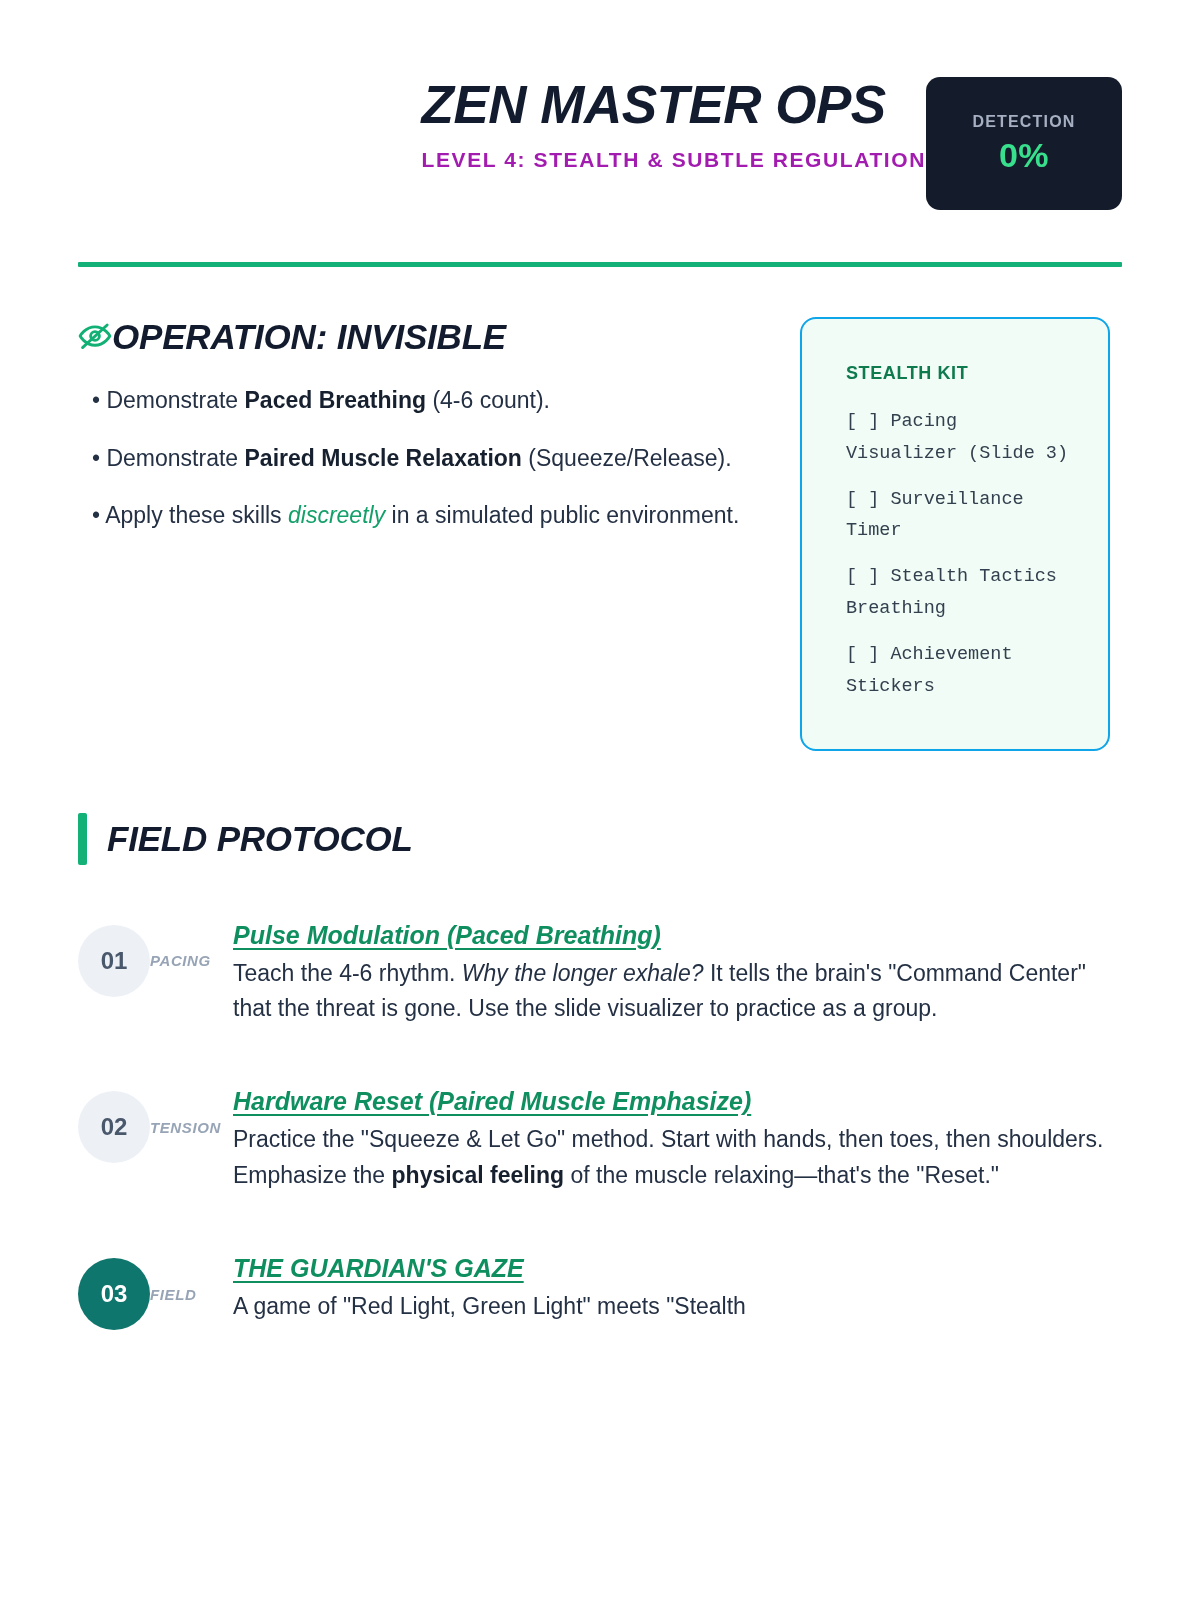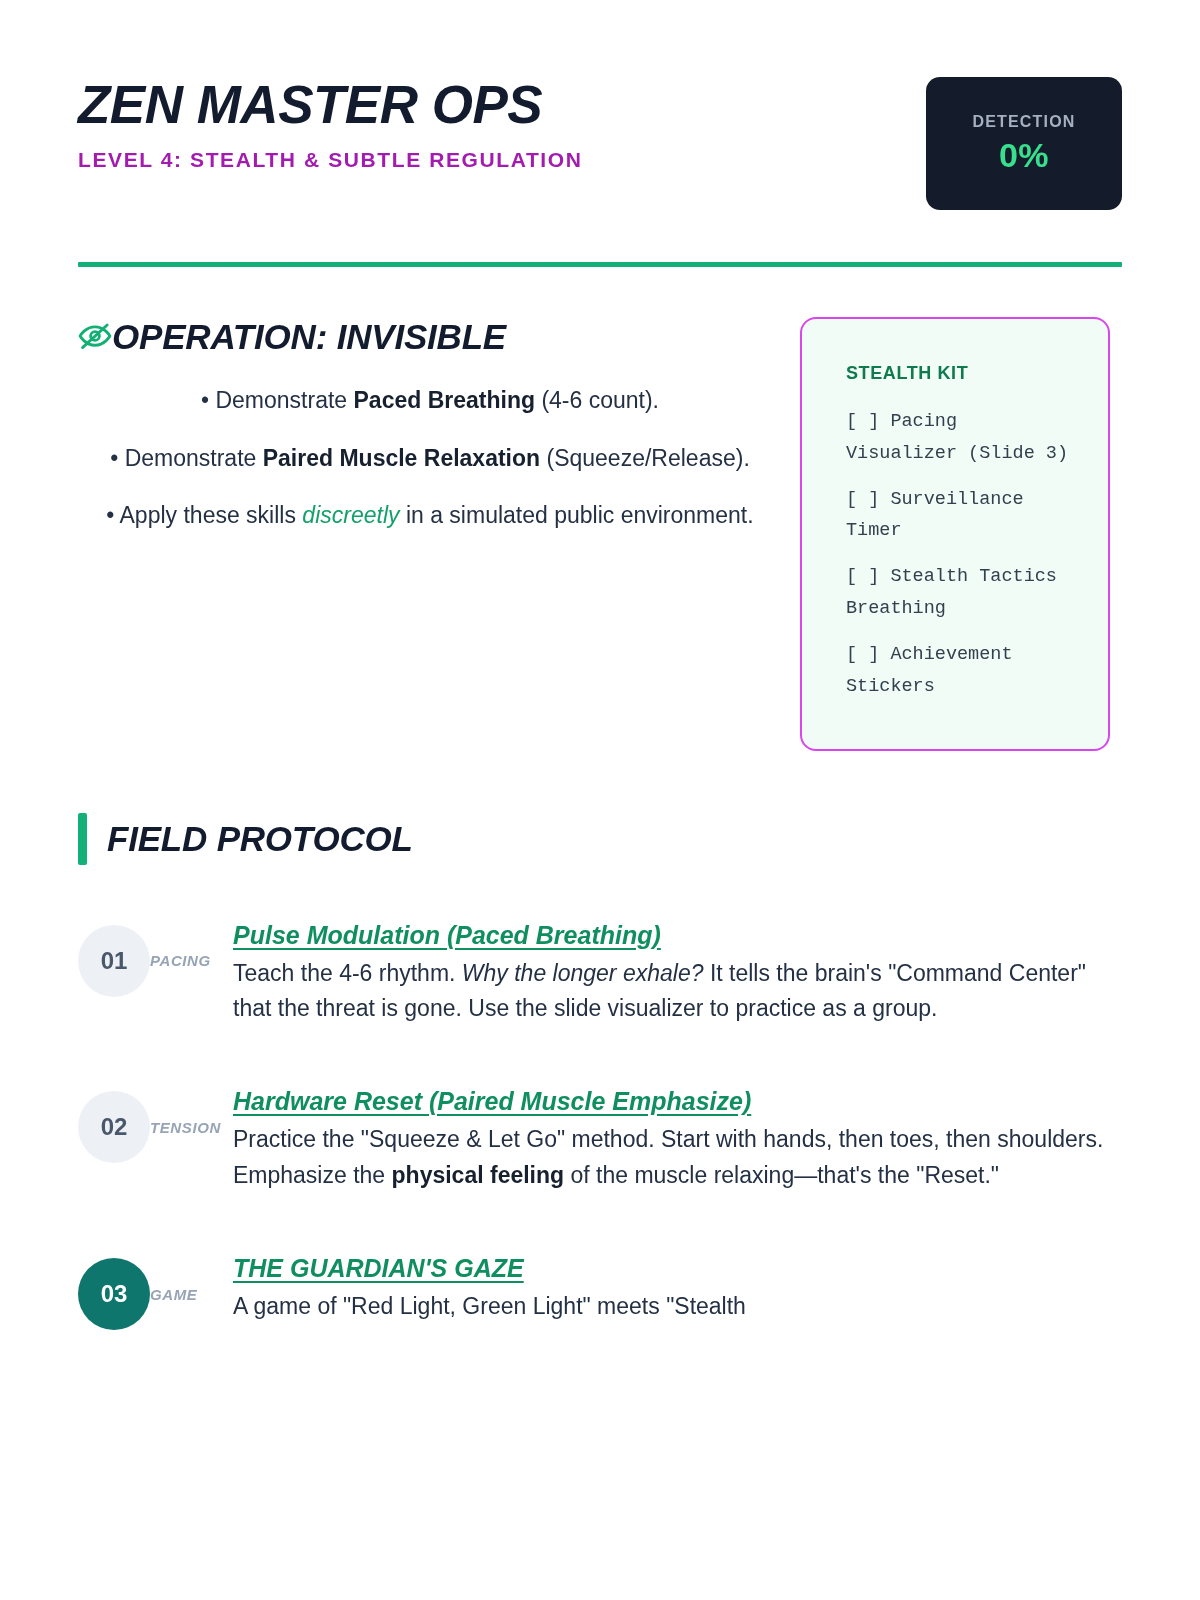--- a/index.html
+++ b/index.html
@@ -20,21 +20,21 @@
     width: 1200px;
     height: 1600px;
     box-sizing: border-box;
     padding: 0 78px;
   }
 
   
   .header {
     display: flex;
     align-items: flex-start;
-    justify-content: space-between;
+    justify-content: flex-end;
     padding-top: 74px;
   }
   .header-left { padding-top: 4px; }
 
   .main-title {
     font-size: 53px;
     font-weight: 800;
     font-style: italic;
     letter-spacing: -0.5px;
     color: #131c2e;
@@ -108,37 +108,36 @@
   }
 
   .bullets { margin-top: 26px; }
   .bullet {
     font-size: 23px;
     line-height: 1.55;
     color: #243044;
     margin-bottom: 22px;
     text-indent: -30px;
     padding-left: 44px;
-    text-align: center;
   }
   .bullet .dot { font-size: 23px; }
   .bullet b { font-weight: 700; color: #16202f; }
   .bullet i.em {
     font-style: italic;
     color: #13a06a;
     font-weight: 400;
   }
 
   
   .kit {
     width: 310px;
     flex: 0 0 310px;
     margin-left: 8px;
     background: #f0fcf5;
-    border: 2px solid #d946ef;
+    border: 2px solid #0ea5e9;
     border-radius: 16px;
     box-sizing: border-box;
     padding: 44px 36px 46px 44px;
   }
   .kit-title {
     font-size: 18px;
     font-weight: 700;
     letter-spacing: 0.6px;
     color: #0f7a4e;
     margin-bottom: 22px;
@@ -312,21 +311,21 @@
       </div>
       <div class="step-body">
         <div class="step-title">Hardware Reset (Paired Muscle Emphasize)</div>
         <div class="step-text"><span>Practice the "Squeeze &amp; Let Go" method. Start with hands, then toes, then shoulders. Emphasize the </span><b>physical feeling</b><span> of the muscle relaxing—that's the "Reset."</span></div>
       </div>
     </div>
 
     <div class="step">
       <div class="step-marker">
         <div class="step-circle active">03</div>
-        <div class="step-tag">GAME</div>
+        <div class="step-tag">FIELD</div>
       </div>
       <div class="step-body">
         <div class="step-title">THE GUARDIAN'S GAZE</div>
         <div class="step-text"><span>A game of "Red Light, Green Light" meets "Stealth</span></div>
       </div>
     </div>
 
   </div>
 </div>
 

